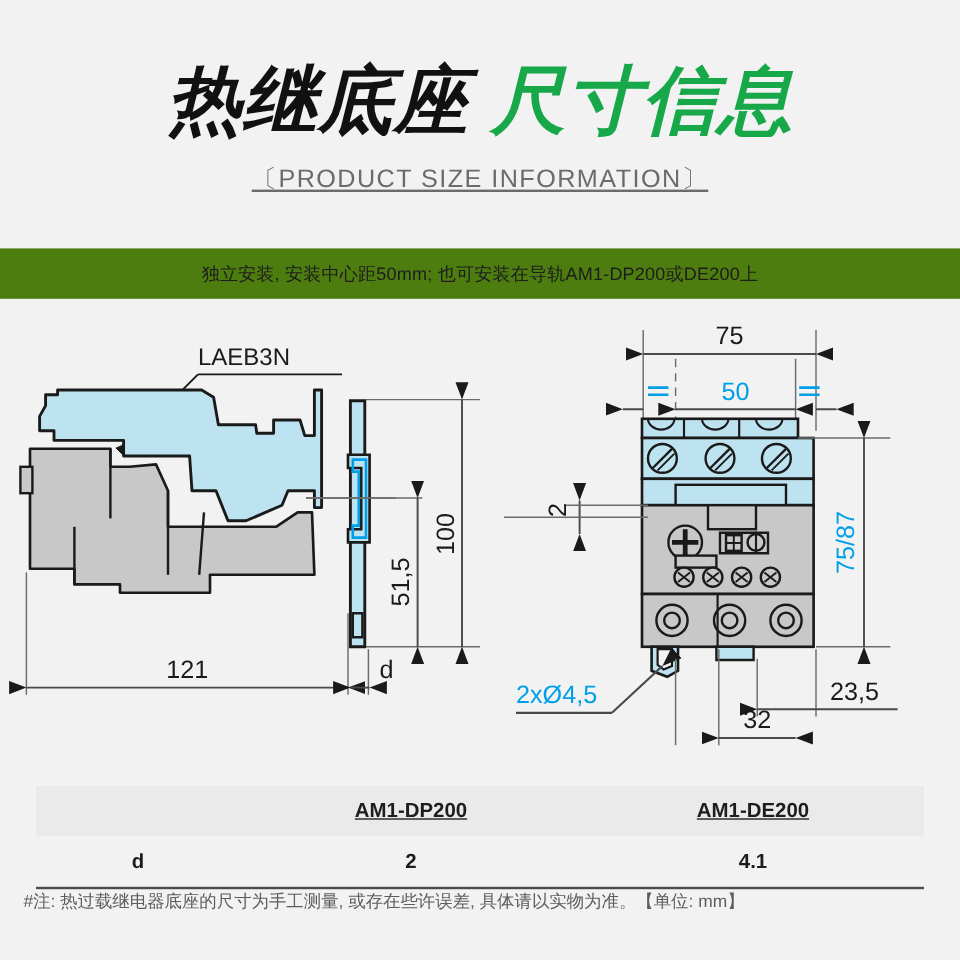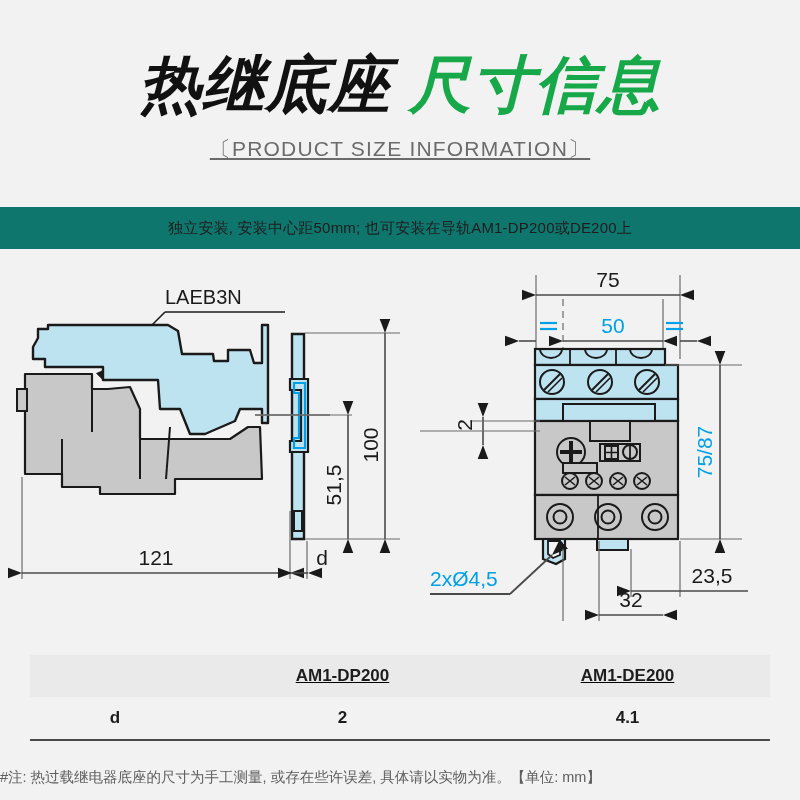--- a/index.html
+++ b/index.html
@@ -20,21 +20,21 @@
   .title .t-black{color:#111111;}
   .title .t-green{color:#17a84a;}
   .subtitle-en{
     margin-top:18px;font-size:21px;letter-spacing:1.2px;
     color:#6b6b6b;font-weight:500;text-decoration:underline;
   }
 
   
   .band{
     position:absolute;left:0;top:207px;width:800px;height:42px;
-    background:#0f766e;display:flex;align-items:center;justify-content:center;
+    background:#4d7c0f;display:flex;align-items:center;justify-content:center;
   }
   .band-text{font-size:15px;color:#1d1d1d;letter-spacing:.2px;}
 
   
   .drawings{position:absolute;left:0;top:249px;width:756px;height:400px;}
   svg{display:block;}
   .dim-txt{font-family:"Liberation Sans",sans-serif;font-size:21px;fill:#1a1a1a;}
   .dim-txt-blue{font-family:"Liberation Sans",sans-serif;font-size:21px;fill:#00a0e8;}
   .lbl-txt{font-family:"Liberation Sans",sans-serif;font-size:20px;fill:#1a1a1a;}
 
@@ -43,22 +43,22 @@
   .tbl{width:740px;margin:0 30px;border-collapse:collapse;}
   .tbl th,.tbl td{
     font-size:17px;font-weight:bold;color:#1d1d1d;
     text-align:center;padding:11px 0;
   }
   .tbl thead tr{background:#eaeaea;text-decoration:underline;}
   .tbl thead th{font-weight:bold;}
   .tbl tbody tr{border-bottom:2px solid #4a4a4a;}
   .col-label{width:170px;}
   .note{
-    position:absolute;left:0;top:742px;width:640px;
-    font-size:14.5px;color:#5d5d5d;margin-top:26px;
+    position:absolute;left:0;top:742px;width:640px;text-align:center;
+    font-size:14.5px;color:#5d5d5d;
   }
 </style>
 </head>
 <body>
 
 <div class="page">
 
   <div class="header">
     <div class="title">
       <span class="t-black">热继底座</span>

